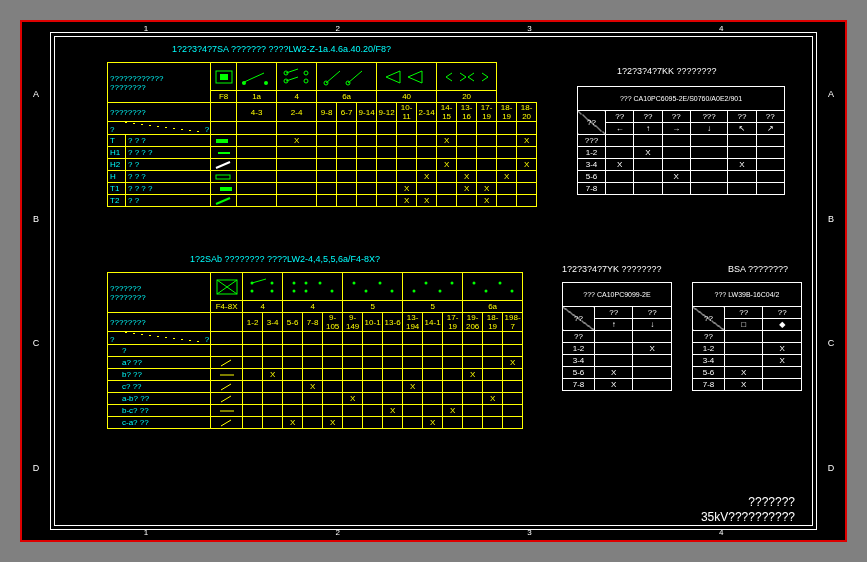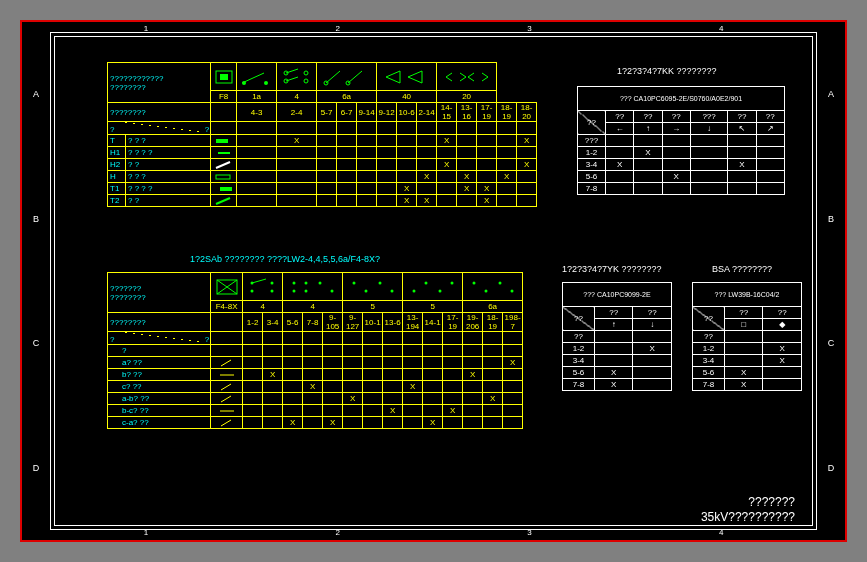--- a/index.html
+++ b/index.html
@@ -138,24 +138,25 @@
   <div class="ruler-right">
     <span>A</span>
       <span>B</span>
       <span>C</span>
       <span>D</span>
   </div>
 
   <div class="inner-border"></div>
   <div class="inner-border2"></div>
 
+  <div class="title-cyan" style="left:150px;top:22px">1?2?3?4?7SA ???????   ????LW2-Z-1a.4.6a.40.20/F8?</div>
   <div class="title-cyan" style="left:168px;top:232px">1?2SAb ????????   ????LW2-4,4,5,5,6a/F4-8X?</div>
   <div class="title-cyan" style="left:595px;top:44px; color:#fff">1?2?3?4?7KK ????????</div>
   <div class="title-cyan" style="left:540px;top:242px;color:#fff">1?2?3?4?7YK ????????</div>
-  <div class="title-cyan" style="left:690px;top:242px;color:#fff">BSA ????????</div>
+  <div class="title-cyan" style="left:706px;top:242px;color:#fff">BSA ????????</div>
 
   <table class="ytab" style="left:85px;top:40px">
     <tbody>
         <tr>
       <td class="lbl iconcell" colspan="2" rowspan="2" style="width:100px">
         <span>????????????</span><br>
         <span>????????</span>
       </td>
       <td class="iconcell" style="width:26px">
         <svg class="sym" width="22" height="20">
@@ -217,25 +218,25 @@
       <td>4</td>
       <td colspan="3">6a</td>
       <td colspan="3">40</td>
       <td colspan="3">20</td>
     </tr>
     <tr>
       <td class="lbl" colspan="2">????????</td>
       <td></td>
       <td>4-3</td>
       <td style="width:20px">2-4</td>
-      <td style="width:20px">5-7</td>
+      <td style="width:20px">9-8</td>
       <td style="width:20px">6-7</td>
       <td style="width:20px">9-14</td>
       <td style="width:20px">9-12</td>
-      <td style="width:20px">10-6</td>
+      <td style="width:20px">10-11</td>
       <td style="width:20px">2-14</td>
       <td style="width:20px">14-15</td>
       <td style="width:20px">13-16</td>
       <td style="width:20px">17-19</td>
       <td style="width:20px">18-19</td>
       <td style="width:20px">18-20</td>
     </tr>
     <tr>
       <td class="lbl" colspan="2" style="height:13px"><span style="color:#0ff">?</span><span class="diag" style="display:inline-block;width:80px;height:10px;margin-left:8px"></span> ?</td>
       <td></td>
@@ -445,21 +446,21 @@
       <td colspan="3">6a</td>
     </tr>
     <tr>
       <td class="lbl" colspan="2">????????</td>
       <td></td>
       <td style="width:20px">1-2</td>
       <td style="width:20px">3-4</td>
       <td style="width:20px">5-6</td>
       <td style="width:20px">7-8</td>
       <td style="width:20px">9-105</td>
-      <td style="width:20px">9-127</td>
+      <td style="width:20px">9-149</td>
       <td style="width:20px">10-1</td>
       <td style="width:20px">13-6</td>
       <td style="width:20px">13-194</td>
       <td style="width:20px">14-1</td>
       <td style="width:20px">17-19</td>
       <td style="width:20px">19-206</td>
       <td style="width:20px">18-19</td>
       <td style="width:20px">198-7</td>
     </tr>
     <tr>

